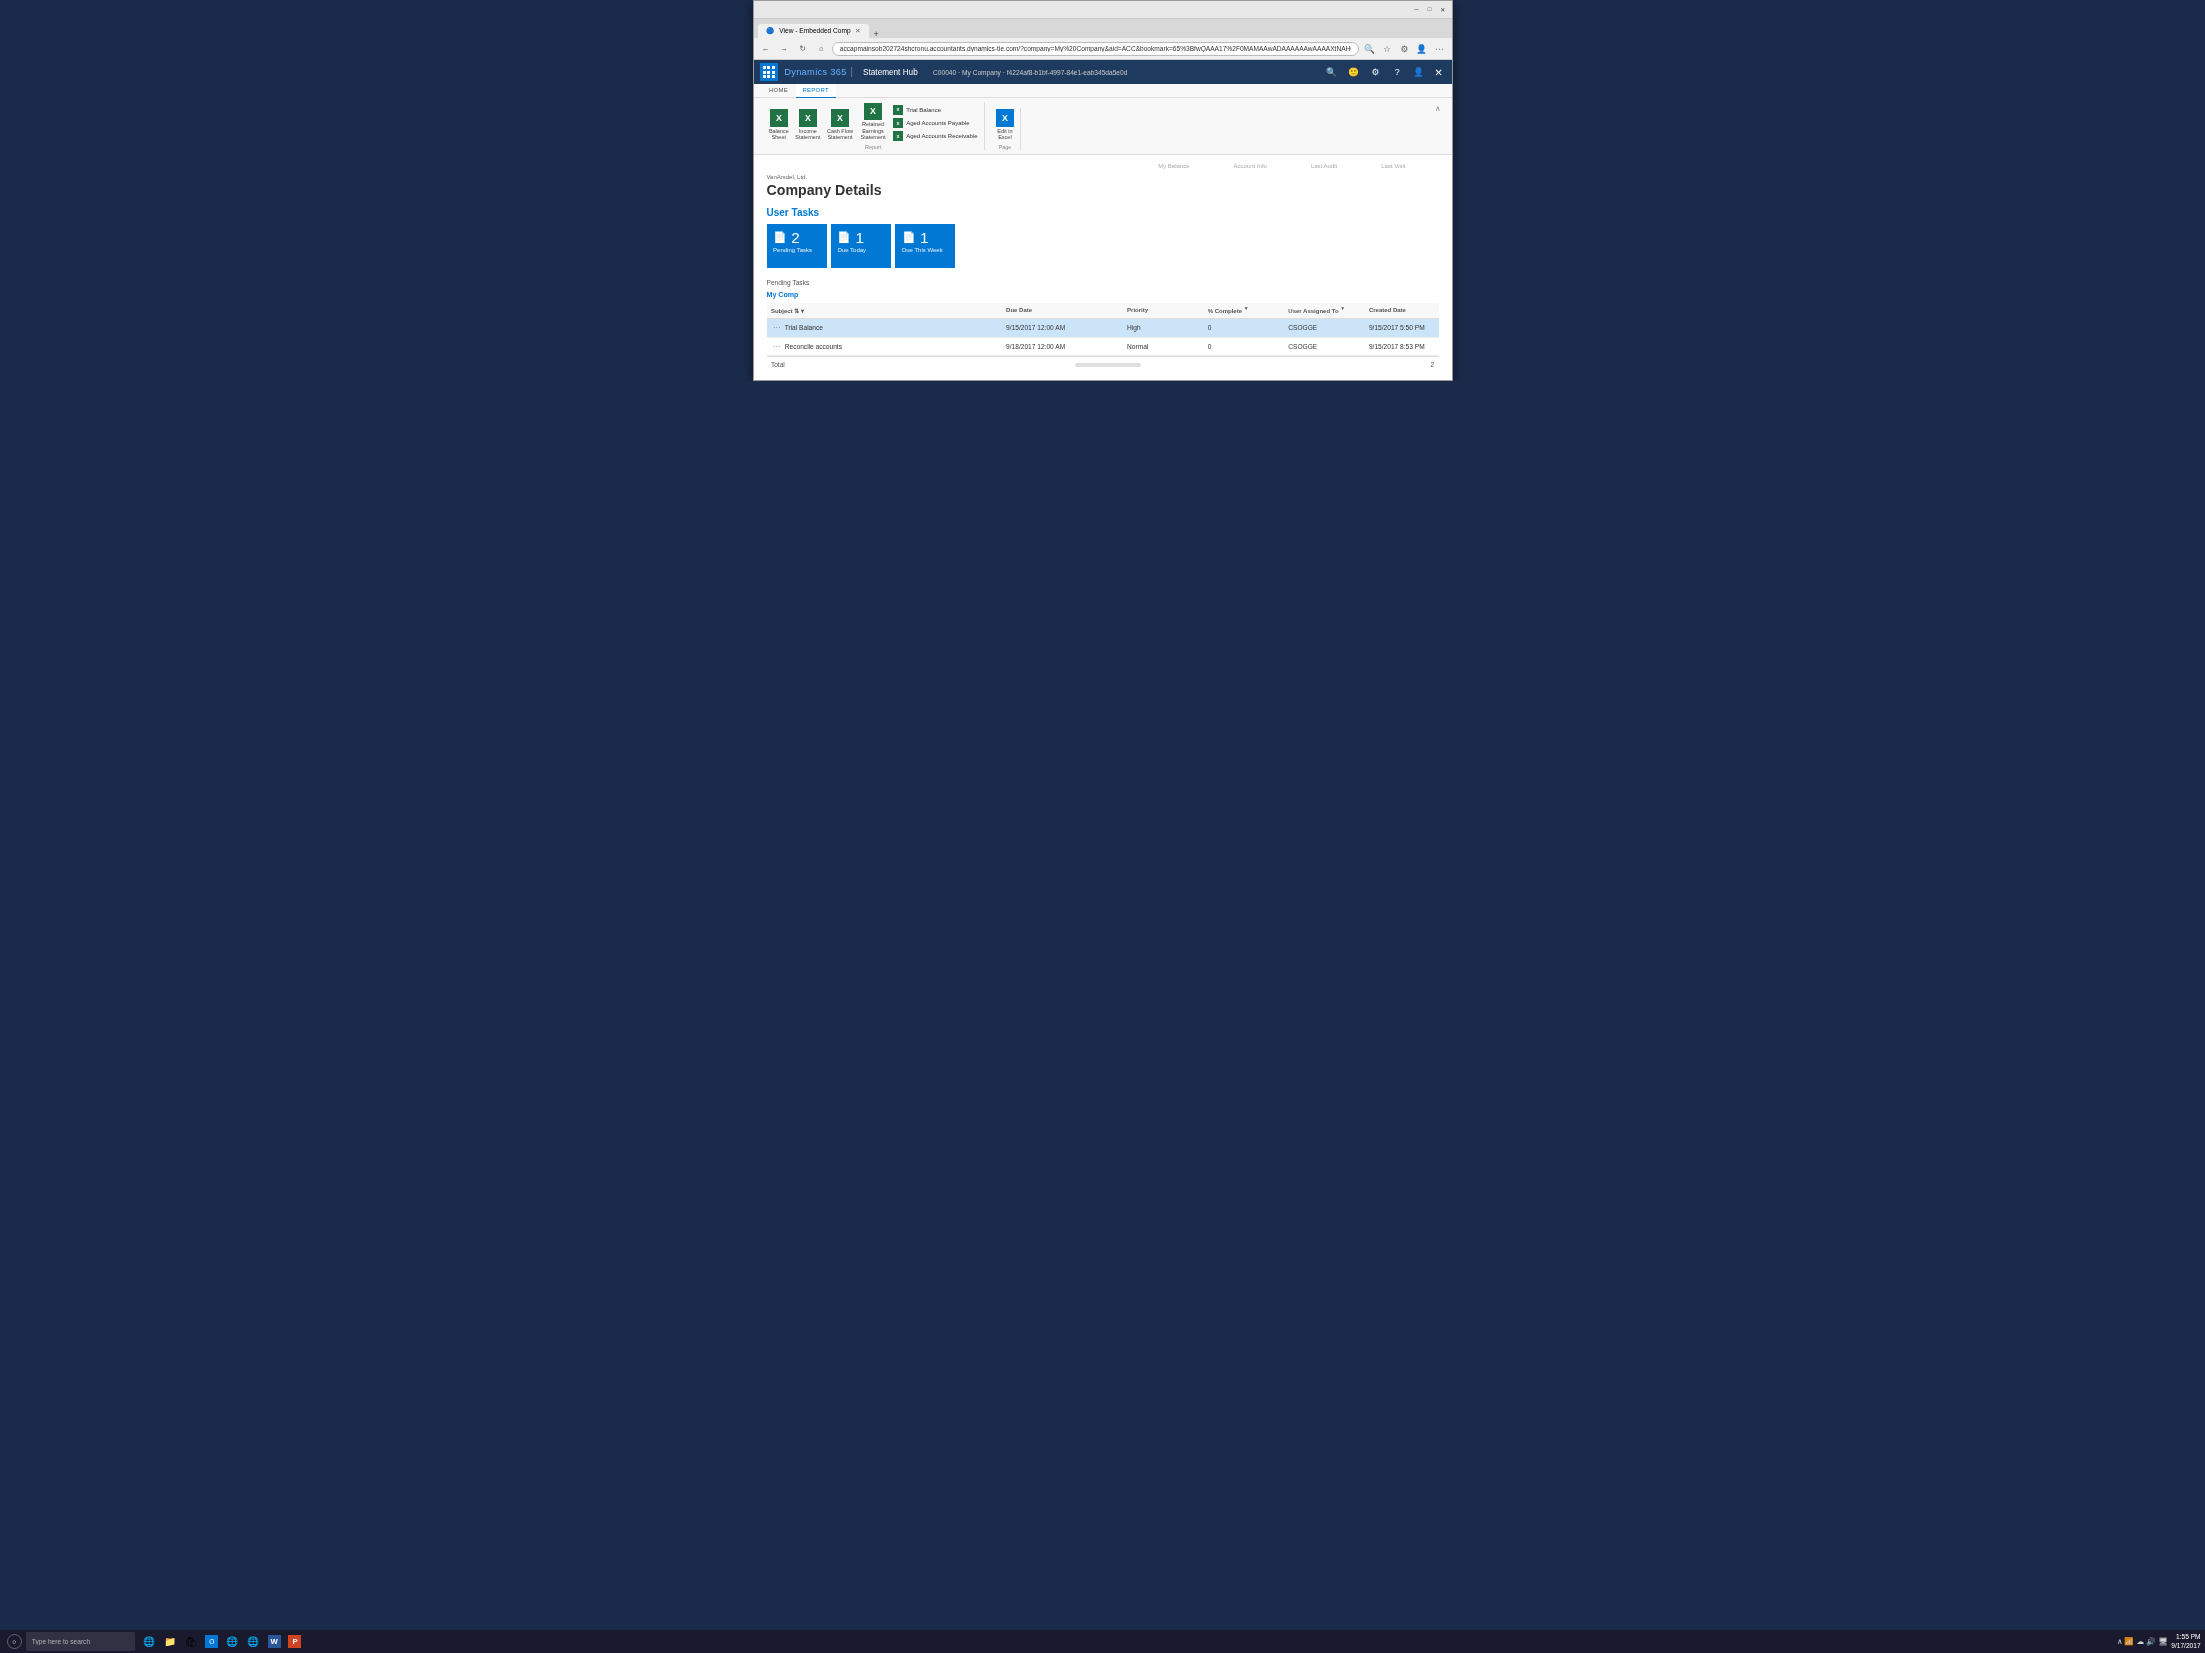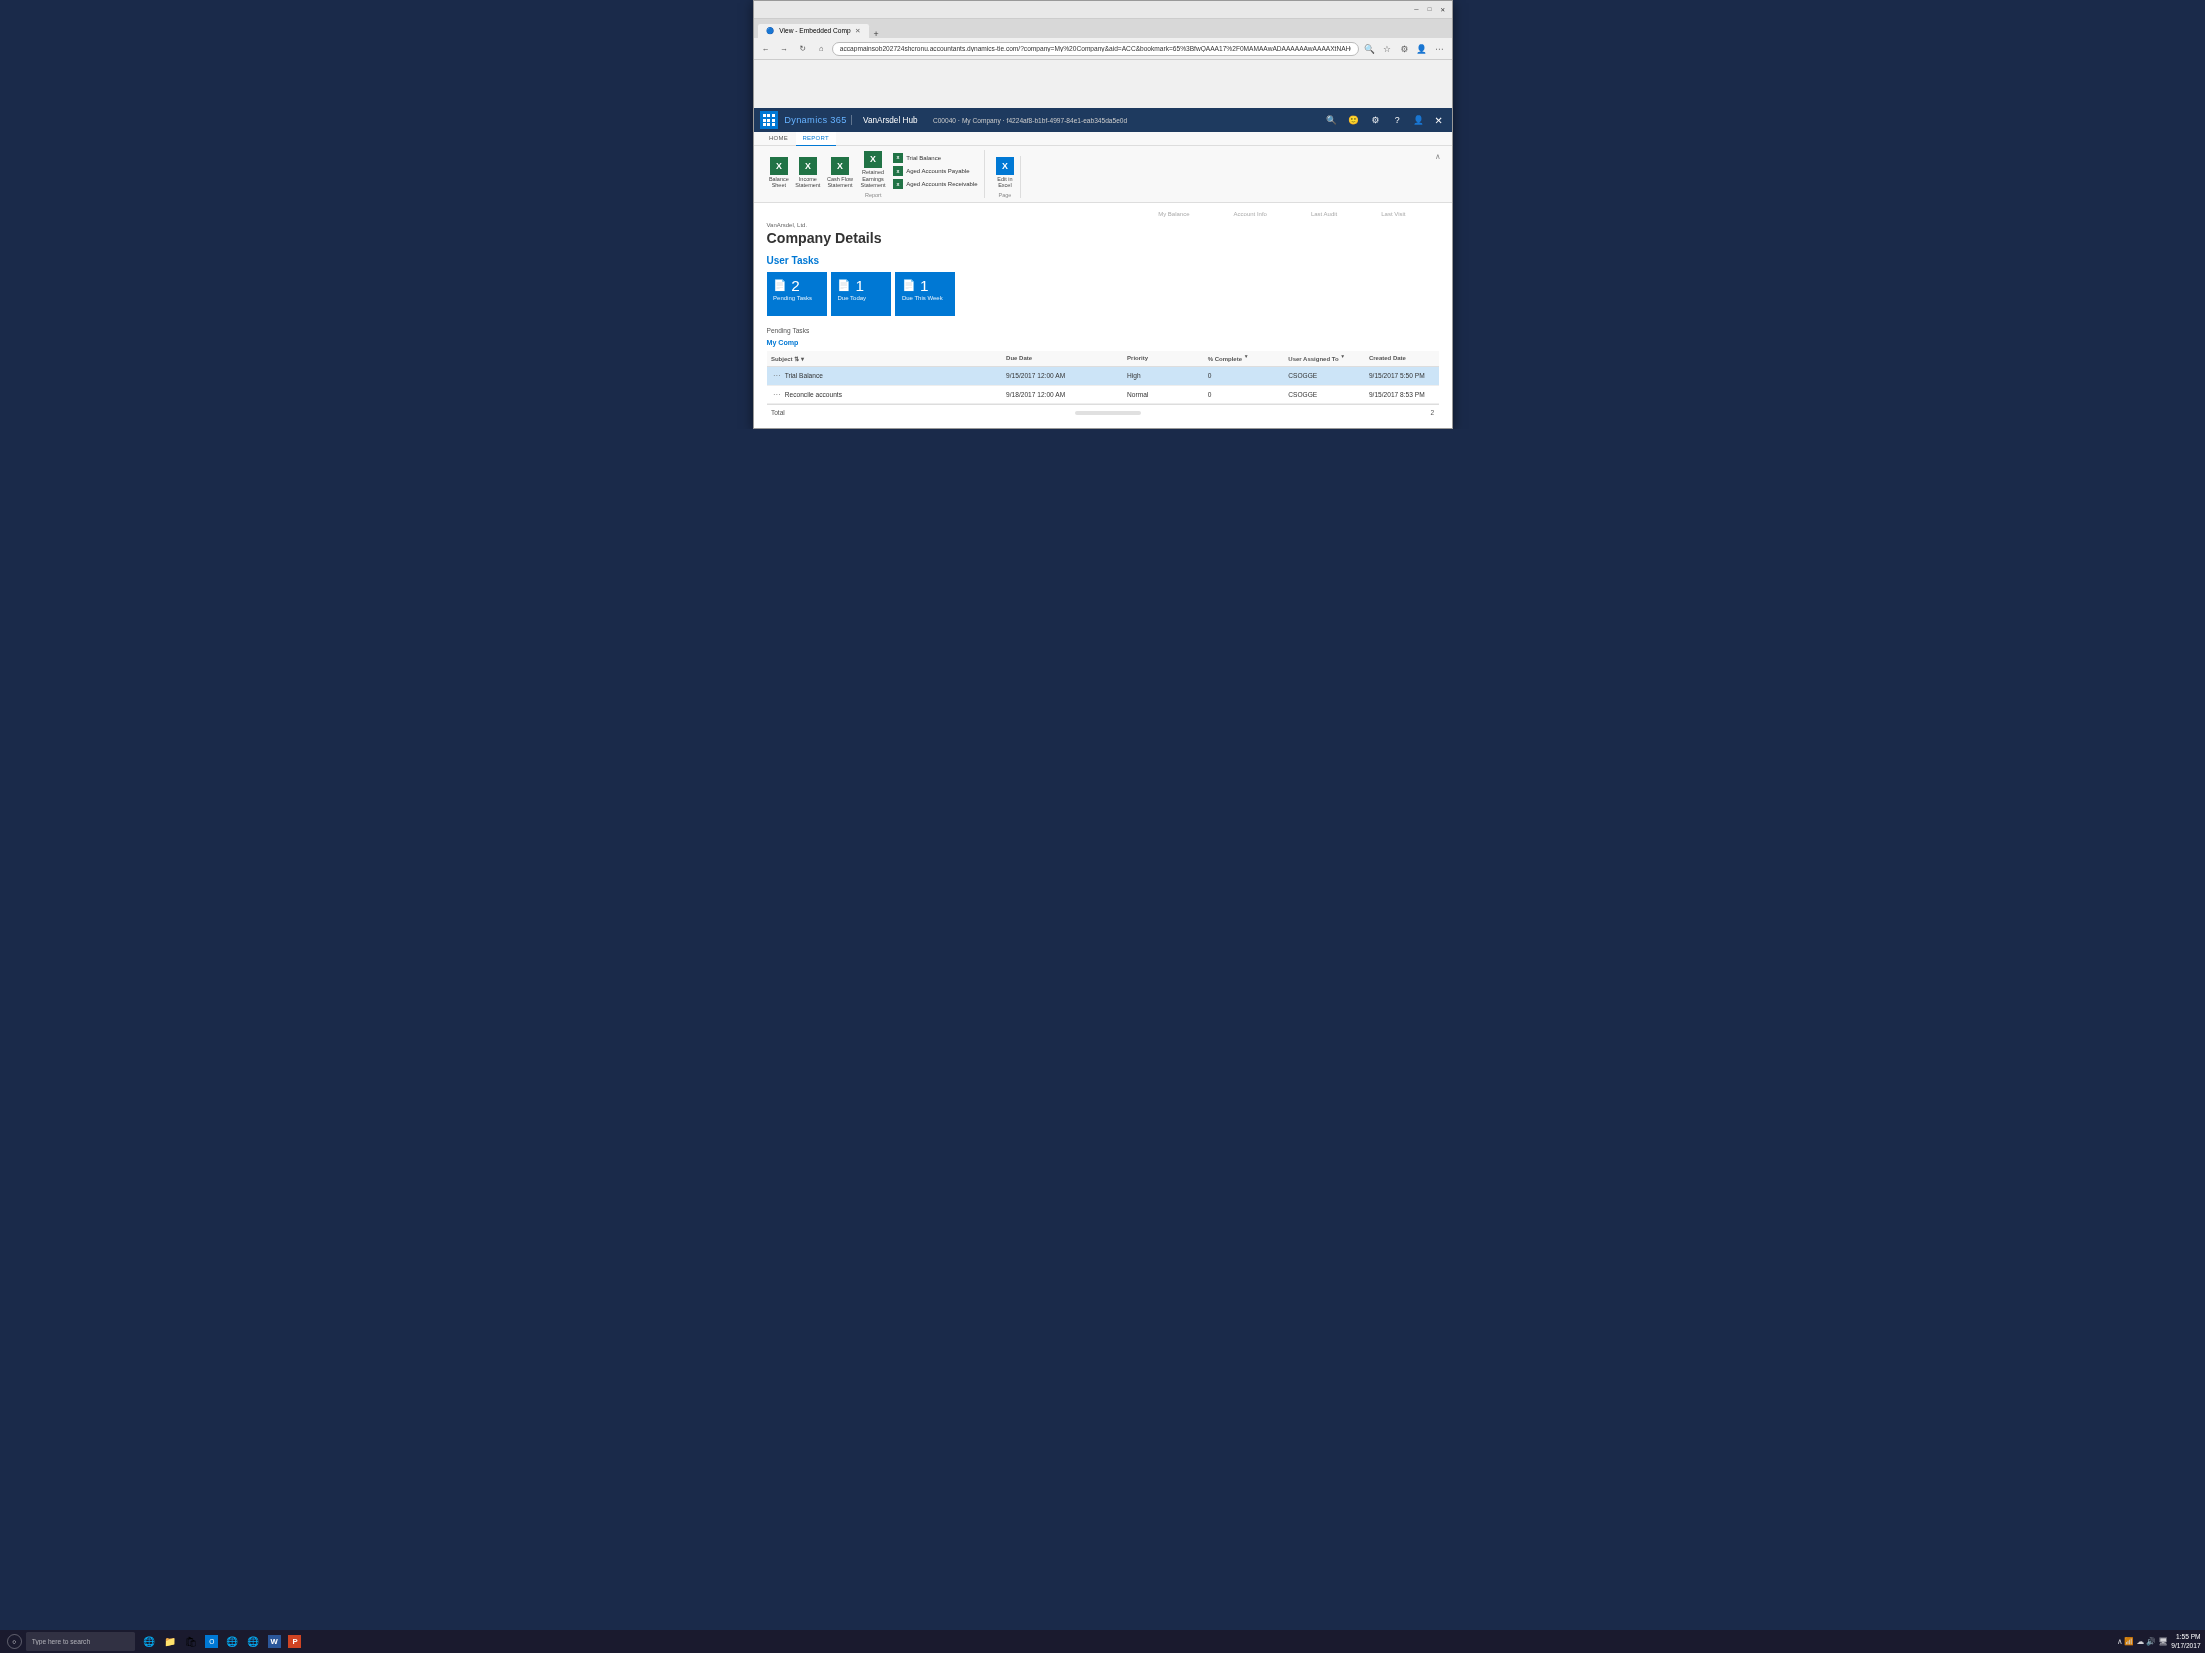--- a/index.html
+++ b/index.html
@@ -77,21 +77,20 @@
     }
     .toolbar-icon {
       width: 15.3px; height: 15.3px;
       display: flex; align-items: center; justify-content: center;
       color: #555; cursor: pointer; font-size: 8.8px;
     }
 
     
     .app-wrapper {
       background: #8b5cf6;
-      margin-top: 48px;
     }
 
     
     .app-topbar {
       background: #1e3a5f;
       height: 24px;
       display: flex;
       align-items: center;
       padding: 0 6.6px;
       gap: 6.6px;
@@ -472,21 +471,21 @@
             <div class="dot"></div>
             <div class="dot"></div>
           <div class="dot"></div>
             <div class="dot"></div>
             <div class="dot"></div>
         </div>
       </div>
       <div class="app-brand">
         <span>Dynamics 365</span>
       </div>
-      <div class="app-module">VanArsdel Hub</div>
+      <div class="app-module">Statement Hub</div>
       <div class="app-breadcrumb">C00040 · My Company · f4224af8-b1bf-4997-84e1-eab345da5e0d</div>
       <div class="app-topbar-right">
         <div class="topbar-icon">🔍</div>
         <div class="topbar-icon">🙂</div>
         <div class="topbar-icon">⚙</div>
         <div class="topbar-icon">?</div>
         <div class="topbar-icon">👤</div>
         <div class="close-btn">✕</div>
       </div>
     </div>

